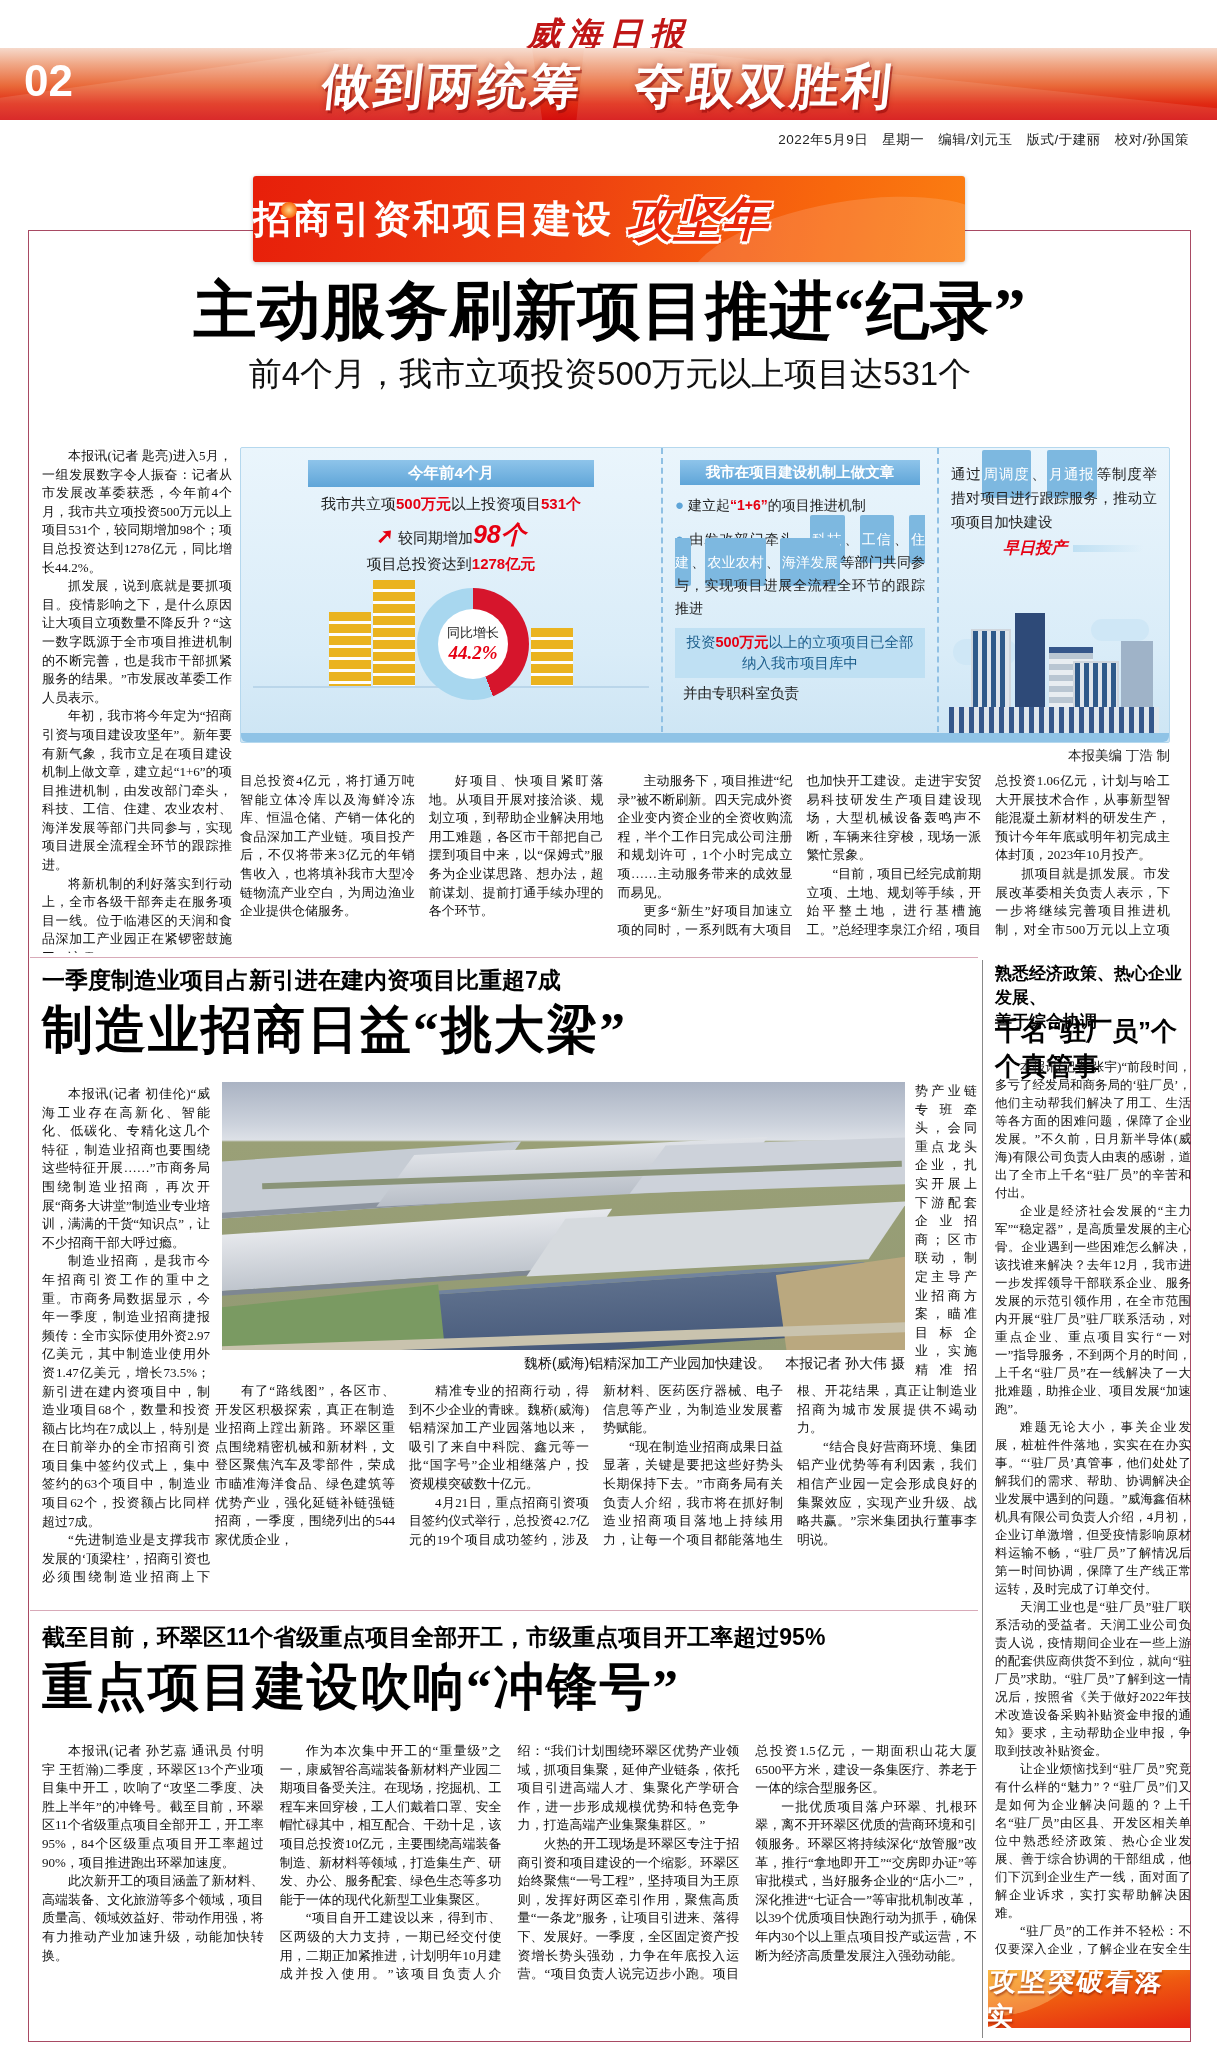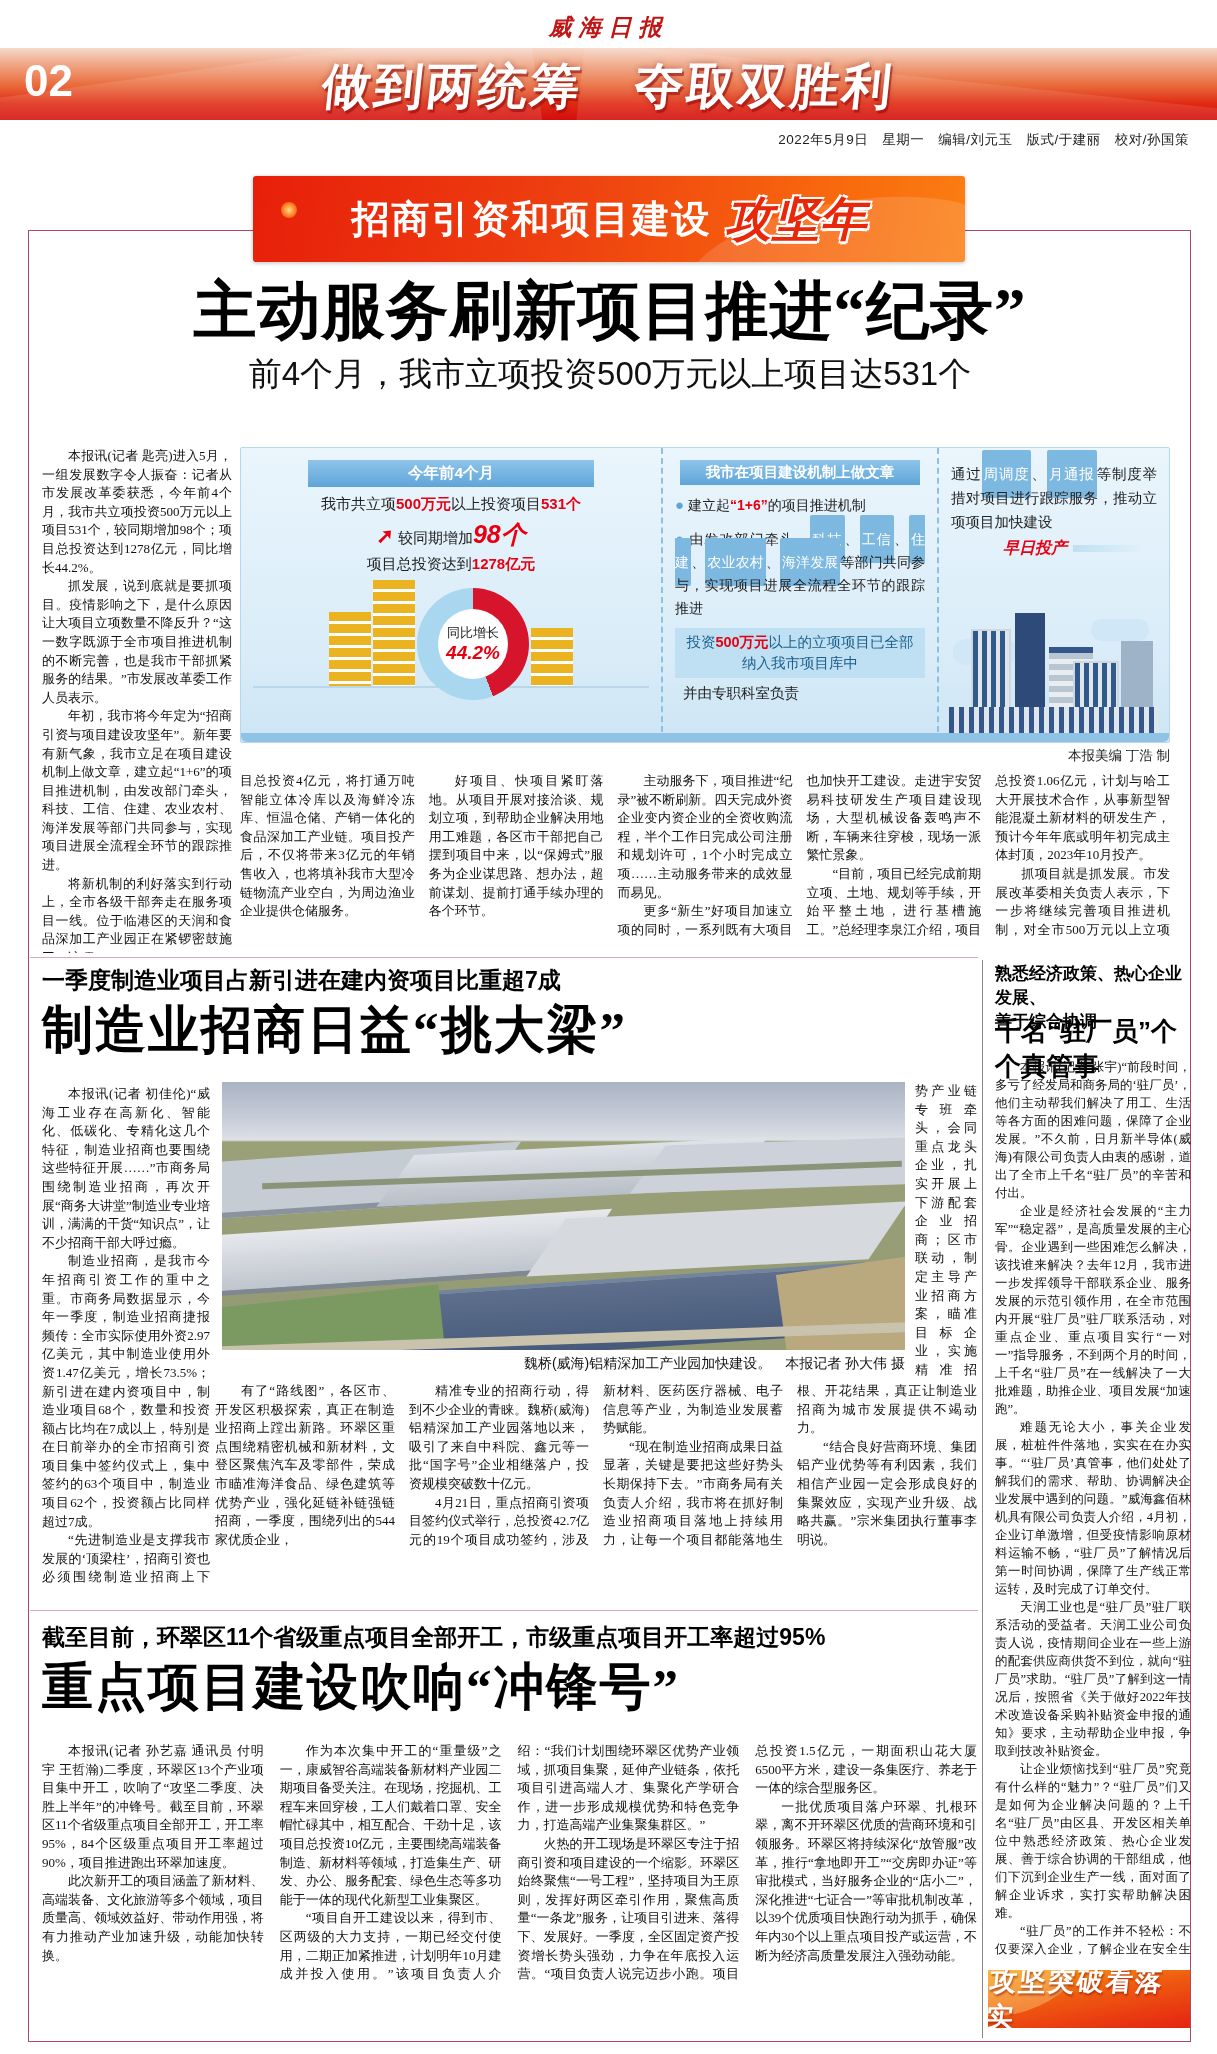--- a/index.html
+++ b/index.html
@@ -5,21 +5,21 @@
   html,body{margin:0;padding:0;}
   body{
     width:1217px;height:2054px;position:relative;background:#fff;
     font-family:"Liberation Serif","DejaVu Serif",serif;color:#1a1a1a;
     overflow:hidden;
   }
   [data-name]{box-sizing:border-box;}
 
   
   .paper-name{position:absolute;top:12px;left:0;width:100%;text-align:center;
-    font-size:23px;font-weight:bold;font-style:italic;color:#c01616;letter-spacing:7px;}
+    font-size:34px;font-weight:bold;font-style:italic;color:#c01616;letter-spacing:7px;}
   .top-banner{position:absolute;top:48px;left:0;width:1217px;height:72px;
     background:linear-gradient(180deg,#f6d9cb 0%,#f0a887 22%,#e96a3a 52%,#e02912 78%,#d40d0d 100%);
     overflow:hidden;}
   .top-banner:before{content:"";position:absolute;left:-80px;top:18px;width:620px;height:120px;
     background:rgba(255,255,255,.12);transform:rotate(-8deg);}
   .top-banner:after{content:"";position:absolute;right:-60px;top:30px;width:700px;height:110px;
     background:rgba(255,255,255,.10);transform:rotate(6deg);}
   .page-no{position:absolute;left:24px;top:8px;font-family:"Liberation Sans",sans-serif;
     font-size:44px;font-weight:bold;color:#fff;z-index:2;}
   .banner-title{position:absolute;top:6px;left:0;width:100%;text-align:center;z-index:2;
@@ -29,21 +29,21 @@
   .date-line{position:absolute;top:131px;right:28px;font-family:"Liberation Sans",sans-serif;
     font-size:13.5px;color:#222;letter-spacing:.5px;}
 
   
   .frame{position:absolute;left:28px;top:230px;width:1163px;height:1812px;
     border:1px solid #a84a63;}
 
   
   .series-banner{position:absolute;left:253px;top:176px;width:712px;height:86px;z-index:3;
     background:linear-gradient(100deg,#e71f0a 0%,#ee4110 45%,#f8680d 80%,#fb7e12 100%);
-    border-radius:3px;display:flex;align-items:center;justify-content:center;gap:14px;
+    border-radius:3px;display:flex;align-items:center;justify-content:flex-start;gap:14px;
     box-shadow:0 1px 4px rgba(0,0,0,.25);overflow:hidden;}
   .series-banner:before{content:"";position:absolute;left:28px;top:26px;width:16px;height:16px;
     border-radius:50%;background:radial-gradient(circle,#ffd98a,#f8680d 70%);}
   .series-banner:after{content:"";position:absolute;right:-40px;bottom:-60px;width:320px;height:120px;
     background:rgba(255,255,255,.14);transform:rotate(-10deg);border-radius:50%;}
   .series-text{font-family:"Liberation Sans",sans-serif;font-size:38px;font-weight:900;color:#fff;letter-spacing:2px;}
   .series-callig{font-size:47px;font-weight:900;font-style:italic;color:#e8270b;z-index:1;
     text-shadow:-2px -2px 0 #fff,2px -2px 0 #fff,-2px 2px 0 #fff,2px 2px 0 #fff,0 3px 0 #fff;}
 
   
@@ -72,21 +72,21 @@
   .ig-p2{width:278px;border-left:2px dashed #8fc0e4;border-right:2px dashed #8fc0e4;}
   .ig-p3{flex:1;}
   .ig-tab{margin:2px auto 8px;background:linear-gradient(180deg,#8ec4ea,#5fa5d8);
     color:#fff;font-size:15.5px;font-weight:bold;text-align:center;padding:3px 0;width:72%;}
   .ig-p2 .ig-tab{width:96%;font-size:14.5px;}
   .ig-line{text-align:center;font-size:15px;color:#222;margin:4px 0;}
   .ig-red{color:#e60012;font-weight:bold;}
   .ig-big{font-size:25px;font-style:italic;}
   .arrow-up{color:#e60012;font-size:21px;font-weight:bold;margin-right:4px;}
   .chart-row{display:flex;align-items:flex-end;justify-content:center;gap:2px;
-    margin-top:6px;border-bottom:2px solid #bad6ea;padding:0 6px 0;}
+    margin-top:6px;border-bottom:2px solid #bad6ea;padding:0 6px 0;font-family:Liberation Serif, serif;}
   .gold-bar{width:42px;background:repeating-linear-gradient(180deg,#eab31f 0 9px,#fdfdfd 9px 12px);}
   .donut{width:112px;height:112px;border-radius:50%;position:relative;margin-bottom:-14px;
     background:conic-gradient(#d6152c 0 159deg,#a8d7ef 159deg 360deg);}
   .donut-hole{position:absolute;left:21px;top:21px;width:70px;height:70px;border-radius:50%;
     background:#fff;display:flex;flex-direction:column;align-items:center;justify-content:center;}
   .donut-hole .lbl{font-size:13px;color:#222;}
   .donut-hole .val{font-size:19px;font-weight:bold;font-style:italic;color:#e60012;}
   .ig-bullets{font-size:14px;line-height:23px;color:#222;text-align:justify;}
   .ig-bullets .dot{color:#5fa5d8;font-size:15px;margin-right:4px;}
   .tag{background:#7db8e0;color:#fff;padding:16px 2px;border-radius:2px;}

